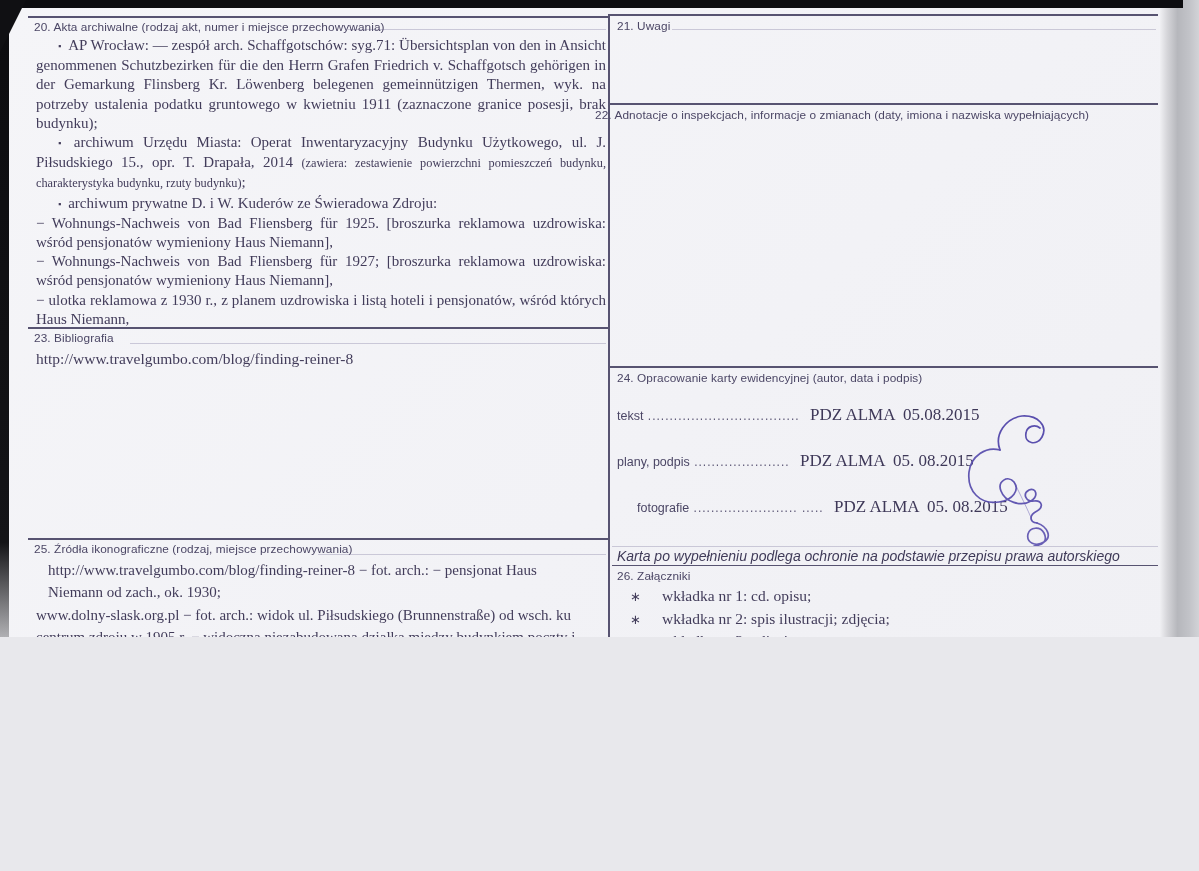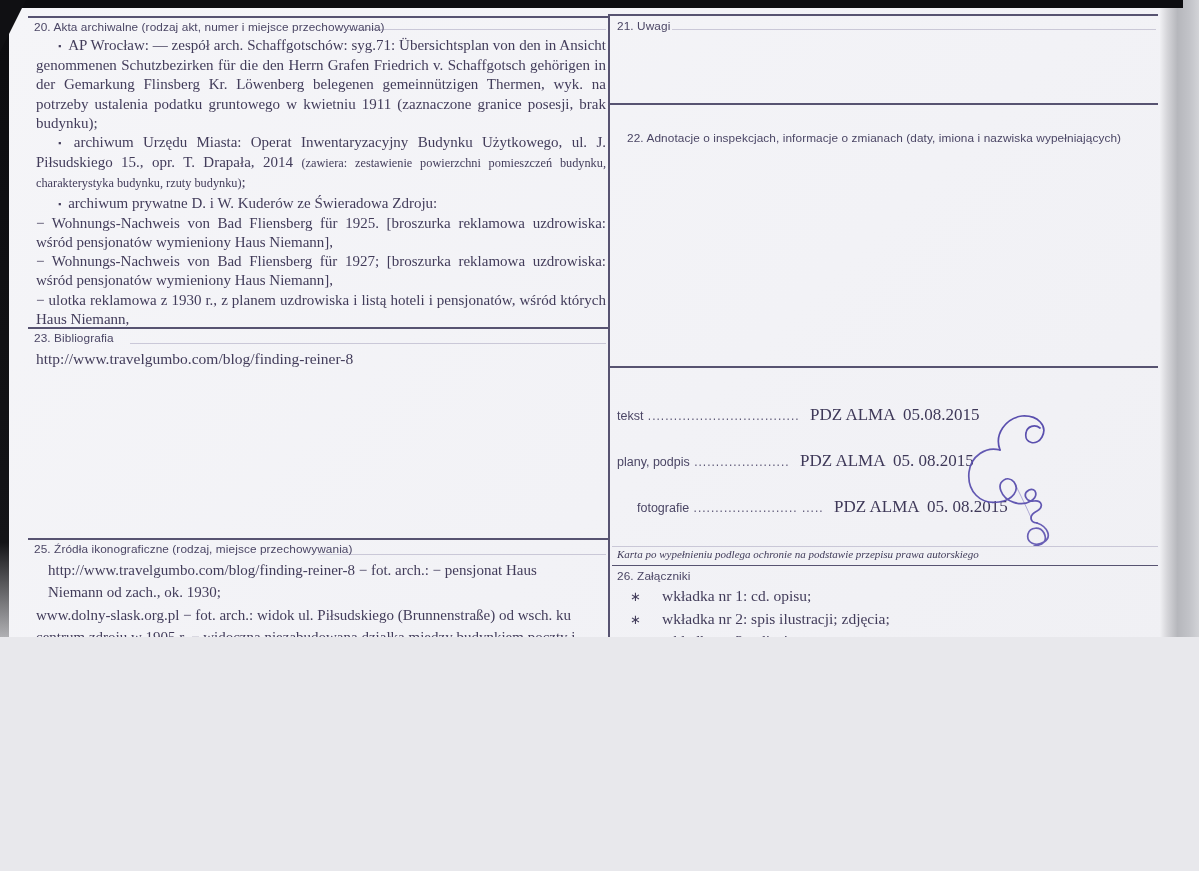--- a/index.html
+++ b/index.html
@@ -36,22 +36,22 @@
   .sq{font-size:9px;vertical-align:1px;padding-right:7px;}
   .small20{font-size:12.3px;}
   .link{position:absolute;font-family:"Liberation Serif",serif;font-size:15.5px;color:#423c5a;white-space:nowrap;}
   .block25{position:absolute;font-family:"Liberation Serif",serif;font-size:15px;line-height:21.5px;color:#423c5a;}
 
   .row24{position:absolute;left:617px;white-space:nowrap;}
   .row24 .lbl{font-size:12.5px;color:#4b4665;}
   .row24 .dots{font-size:12px;color:#5a5574;letter-spacing:1px;}
   .row24 .val{font-family:"Liberation Serif",serif;font-size:17px;color:#3e3858;white-space:pre;padding-left:6px;}
 
-  .italic-note{position:absolute;left:617px;top:548px;font-family:Liberation Serif, serif;
-    font-style:italic;font-size:11px;color:#3f3a58;white-space:nowrap;}
+  .italic-note{position:absolute;left:617px;top:548px;font-family:Liberation Sans, sans-serif;
+    font-style:italic;font-size:14px;color:#3f3a58;white-space:nowrap;}
 
   .list26{position:absolute;left:630px;top:585px;font-family:"Liberation Serif",serif;
     font-size:15.5px;line-height:21.5px;color:#423c5a;}
   .list26 .item{display:flex;}
   .list26 .ast{width:32px;font-size:13px;padding-top:1px;}
 
   .sig{position:absolute;left:948px;top:406px;}
 </style>
 </head>
 <body>
@@ -92,22 +92,23 @@
 
   <div class="hdr" style="left:34px;top:331px;">23. Bibliografia</div>
   <div class="link" style="left:36px;top:350px;">http://www.travelgumbo.com/blog/finding-reiner-8</div>
 
   <div class="hdr" style="left:34px;top:542px;">25. Źródła ikonograficzne (rodzaj, miejsce przechowywania)</div>
   <div class="block25" style="left:48px;top:560px;width:545px;">http://www.travelgumbo.com/blog/finding-reiner-8 − fot. arch.: − pensjonat Haus Niemann od zach., ok. 1930;</div>
   <div class="block25" style="left:36px;top:605px;width:568px;">www.dolny-slask.org.pl − fot. arch.: widok ul. Piłsudskiego (Brunnenstraße) od wsch. ku centrum zdroju w 1905 r. − widoczna niezabudowana działka między budynkiem poczty i Villą Brehme, dzisiejszym przedszkolem;</div>
 
   <div class="hdr" style="left:617px;top:19px;">21. Uwagi</div>
 
-  <div class="hdr" style="left:627px;top:108px;margin-top:23px;">22. Adnotacje o inspekcjach, informacje o zmianach (daty, imiona i nazwiska wypełniających)</div>
+  <div class="hdr" style="left:595px;top:108px;">22. Adnotacje o inspekcjach, informacje o zmianach (daty, imiona i nazwiska wypełniających)</div>
 
+  <div class="hdr" style="left:617px;top:371px;">24. Opracowanie karty ewidencyjnej (autor, data i podpis)</div>
   <div class="row24" style="top:405px;">
     <span class="lbl">tekst</span>
     <span class="dots">...................................</span>
     <span class="val serif">PDZ ALMA  05.08.2015</span>
   </div>
   <div class="row24" style="top:451px;">
     <span class="lbl">plany, podpis</span>
     <span class="dots">......................</span>
     <span class="val serif">PDZ ALMA  05. 08.2015</span>
   </div>

